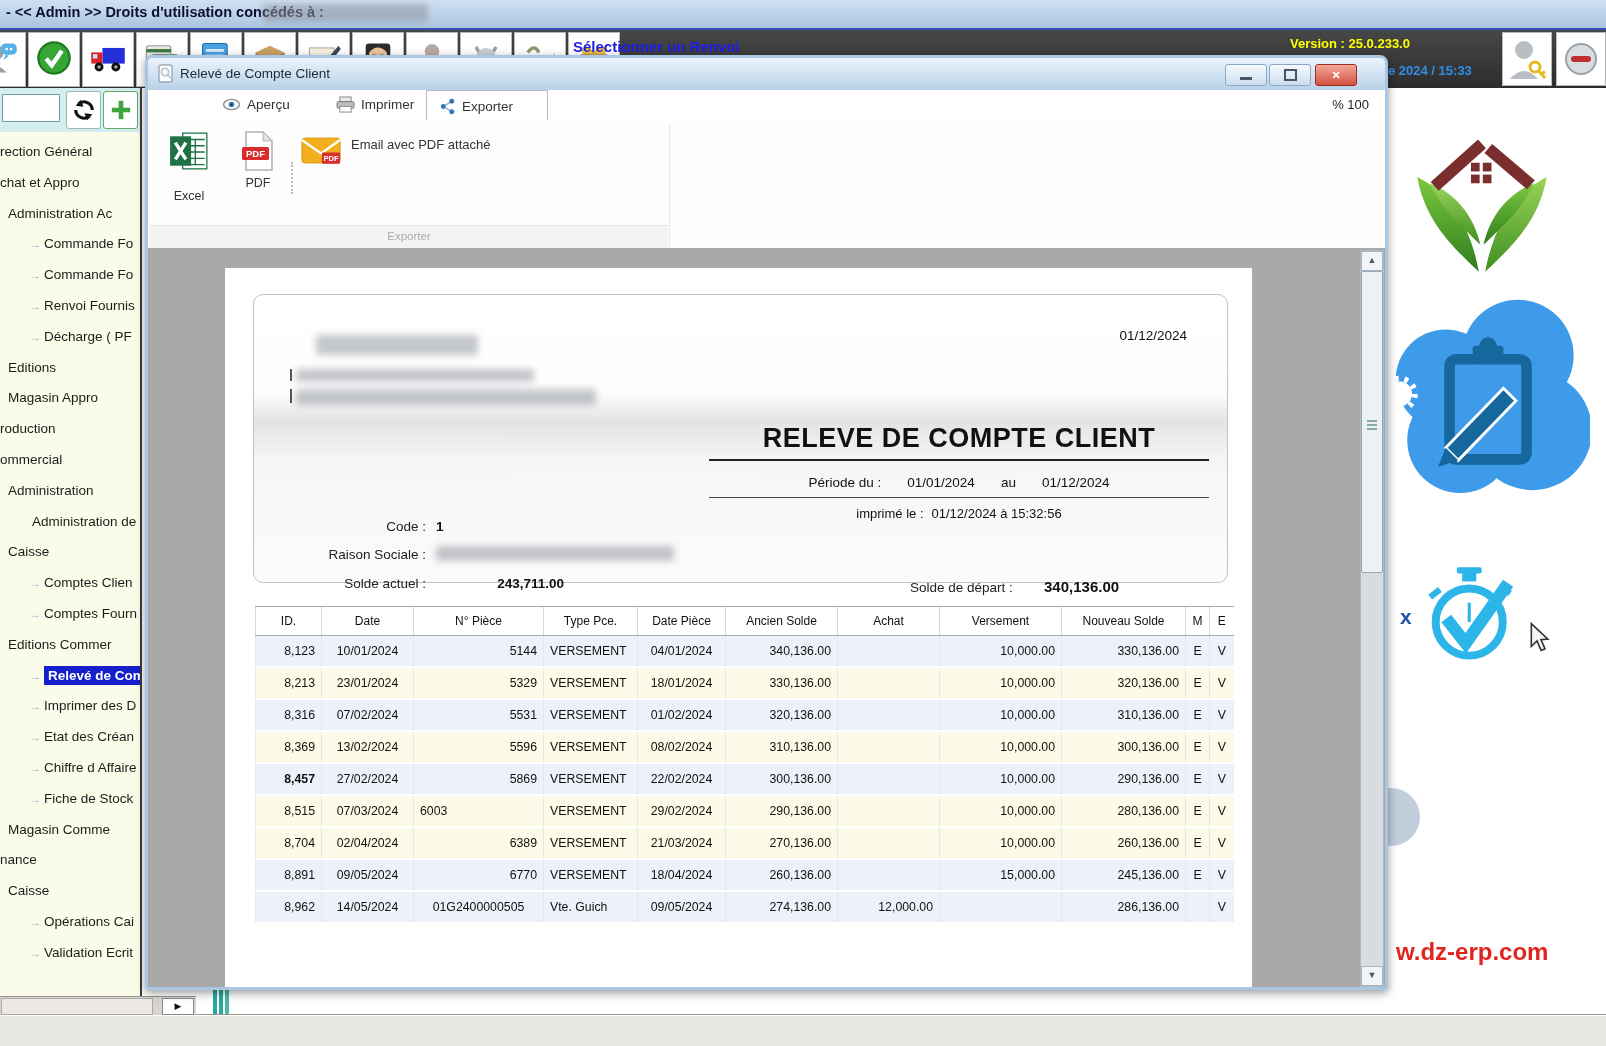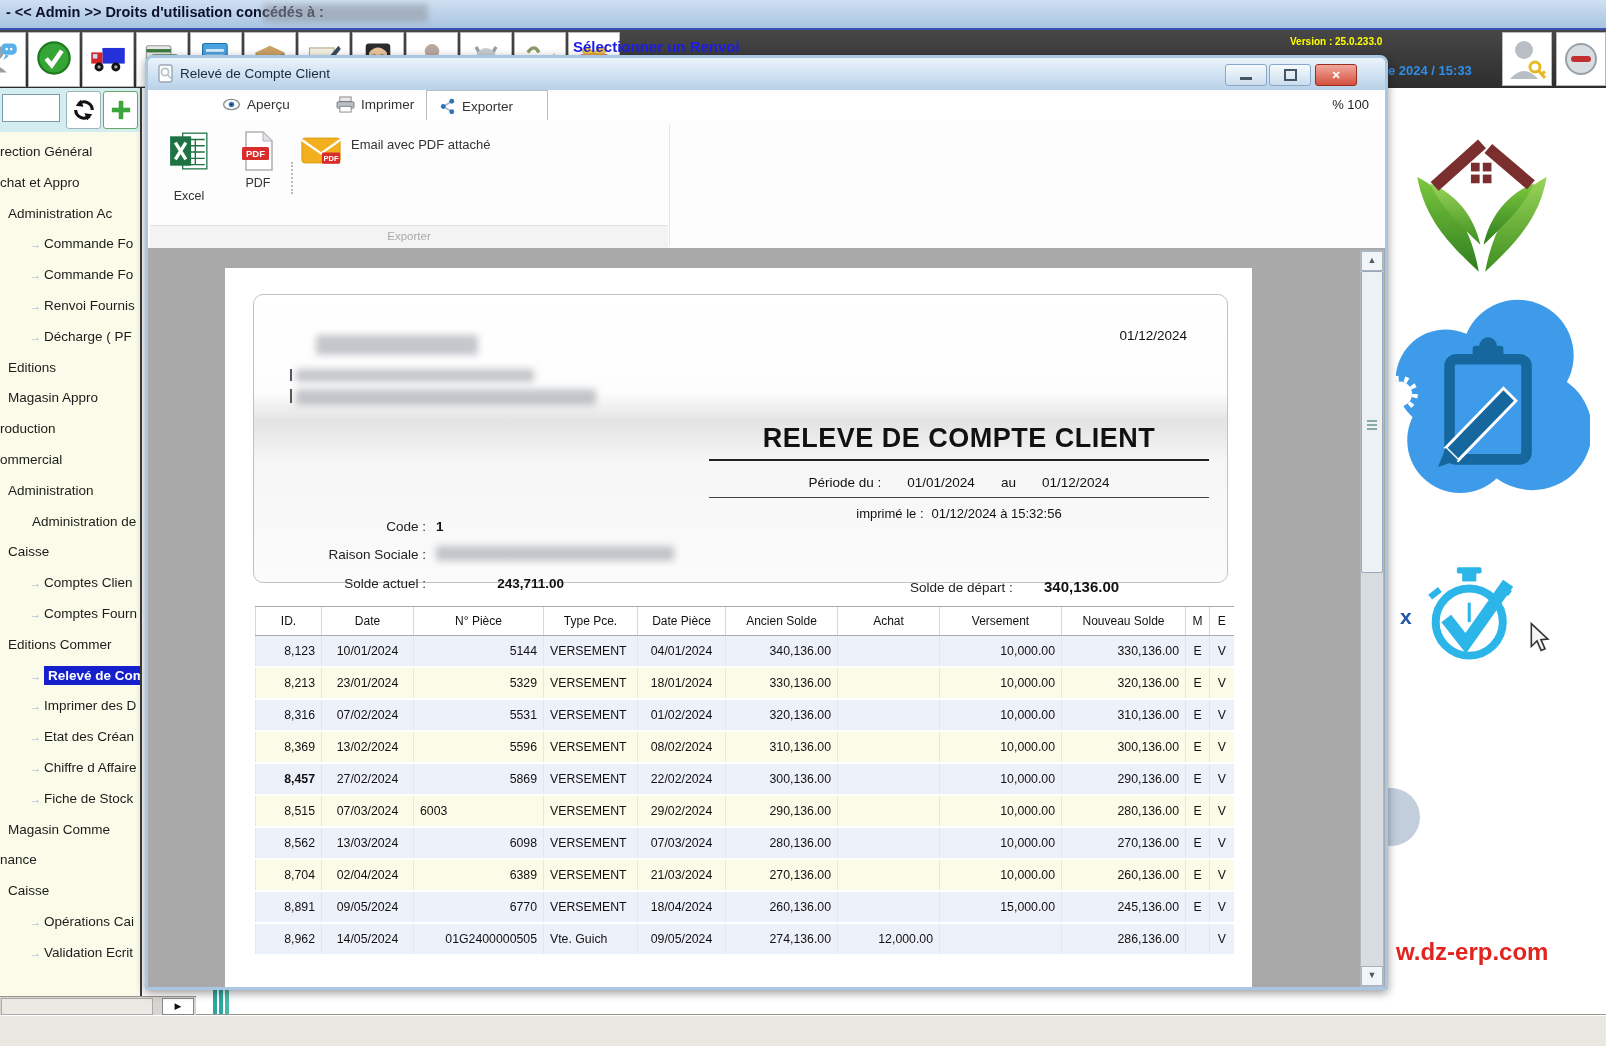--- a/index.html
+++ b/index.html
@@ -12,21 +12,21 @@
   .titlebar .txt{left:6px;top:4px;font-size:14.5px;font-weight:bold;color:#0d1030}
   .blurchip{background:#8f949c;opacity:.55;filter:blur(3px);border-radius:2px}
   
   .toolbar{left:0;top:30px;width:1606px;height:58px;background:linear-gradient(#474747,#2d2d2d);z-index:3}
   .tbrow{left:-26px;top:2px;display:flex;gap:2px}
   .tb-btn{width:50px;height:53px;background:#fff;border:1px solid #b8b8b8;display:flex;
           align-items:center;justify-content:center}
   .tb-btn svg{width:38px;height:38px}
   .scanner{left:573px;top:8px;font-size:15px;font-weight:bold;color:#1d1de6;
            border-bottom:2px solid #e02020;padding-bottom:2px}
-  .version{left:1290px;top:6px;font-size:10px;font-weight:bold;color:#ffff00}
+  .version{left:1290px;top:6px;font-size:13px;font-weight:bold;color:#ffff00}
   .datetime{left:1388px;top:33px;font-size:13px;font-weight:bold;color:#2f8fe8}
   .tb-right{width:48px;height:52px;background:#fff;border:1px solid #b8b8b8;display:flex;
             align-items:center;justify-content:center}
   
   .sidebar{left:0;top:88px;width:140px;height:926px;z-index:4;background:#fbfbe9;
            border-right:2px solid #3c3c3c}
   .searchrow{left:0;top:0;width:140px;height:44px;background:#d4eef0}
   .searchrow input{position:absolute;left:2px;top:6px;width:58px;height:28px;border:1px solid #7a9aaa;
                    background:#fff;font-size:13px;padding:0 3px;box-sizing:border-box}
   .sq-btn{position:absolute;top:3px;width:33px;height:36px;background:#fff;border:1px solid #9ab4b8;
@@ -568,33 +568,20 @@
               <td style="text-align: left;">6003</td>
               <td style="text-align: left;">VERSEMENT</td>
               <td style="text-align: center;">29/02/2024</td>
               <td style="text-align: right;">290,136.00</td>
               <td style="text-align: right;"></td>
               <td style="text-align: right;">10,000.00</td>
               <td style="text-align: right;">280,136.00</td>
               <td style="text-align: center;">E</td>
               <td style="text-align: center;">V</td>
             </tr>
-            <tr class="r0">
-              <td style="text-align: right;">8,562</td>
-              <td style="text-align: center;">13/03/2024</td>
-              <td style="text-align: right;">6098</td>
-              <td style="text-align: left;">VERSEMENT</td>
-              <td style="text-align: center;">07/03/2024</td>
-              <td style="text-align: right;">280,136.00</td>
-              <td style="text-align: right;"></td>
-              <td style="text-align: right;">10,000.00</td>
-              <td style="text-align: right;">270,136.00</td>
-              <td style="text-align: center;">E</td>
-              <td style="text-align: center;">V</td>
-            </tr>
             <tr class="r1">
               <td style="text-align: right;">8,704</td>
               <td style="text-align: center;">02/04/2024</td>
               <td style="text-align: right;">6389</td>
               <td style="text-align: left;">VERSEMENT</td>
               <td style="text-align: center;">21/03/2024</td>
               <td style="text-align: right;">270,136.00</td>
               <td style="text-align: right;"></td>
               <td style="text-align: right;">10,000.00</td>
               <td style="text-align: right;">260,136.00</td>
@@ -610,21 +597,21 @@
               <td style="text-align: right;">260,136.00</td>
               <td style="text-align: right;"></td>
               <td style="text-align: right;">15,000.00</td>
               <td style="text-align: right;">245,136.00</td>
               <td style="text-align: center;">E</td>
               <td style="text-align: center;">V</td>
             </tr>
             <tr class="r0">
               <td style="text-align: right;">8,962</td>
               <td style="text-align: center;">14/05/2024</td>
-              <td style="text-align: right;">01G2400000505</td>
+              <td style="text-align: center;">01G2400000505</td>
               <td style="text-align: left;">Vte. Guich</td>
               <td style="text-align: center;">09/05/2024</td>
               <td style="text-align: right;">274,136.00</td>
               <td style="text-align: right;">12,000.00</td>
               <td style="text-align: right;"></td>
               <td style="text-align: right;">286,136.00</td>
               <td style="text-align: center;"></td>
               <td style="text-align: center;">V</td>
             </tr>
           </tbody>

